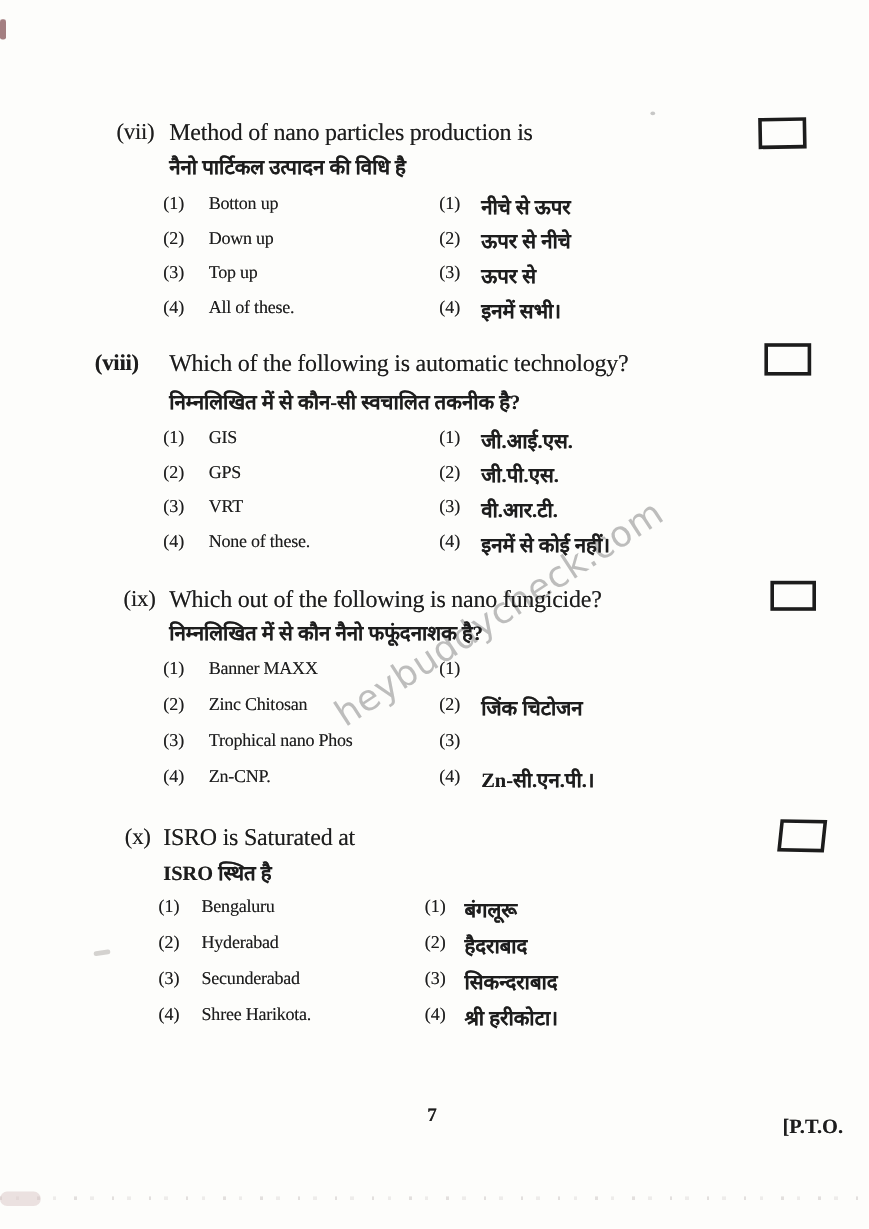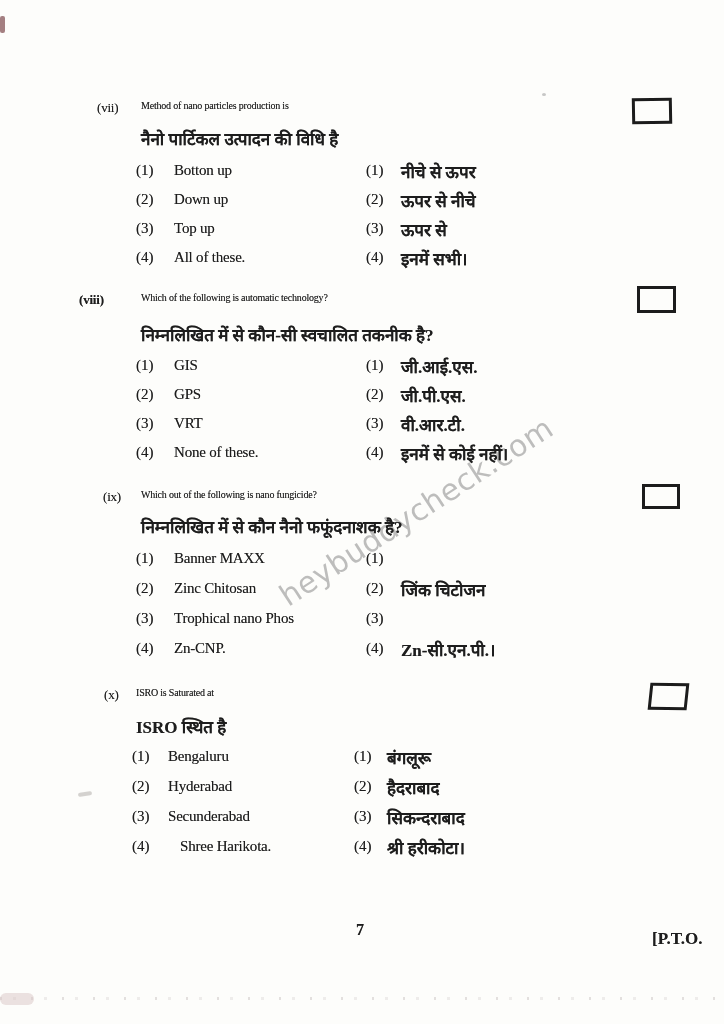--- a/index.html
+++ b/index.html
@@ -11,25 +11,25 @@
     overflow:hidden;
     font-family:"Liberation Serif", serif;
     color:#1d1d1d;
   }
   .ink{ text-shadow:0 0 .4px rgba(25,25,25,.55); }
 
   
   .question{ position:absolute; left:0; width:724px; }
   .q-num{
     position:absolute; left:97px; top:0; width:42px;
-    font-size:13px; letter-spacing:-.2px; white-space:nowrap;
+    font-size:19px; letter-spacing:-.2px; white-space:nowrap;
   }
   .q-text{
     position:absolute; left:141px; top:0;
-    font-size:10px; letter-spacing:-.2px; white-space:nowrap;
+    font-size:20px; letter-spacing:-.2px; white-space:nowrap;
   }
   .q-hindi{
     position:absolute; left:141px;
     font-size:17px; font-weight:600; white-space:nowrap;
   }
   .opts{ position:absolute; left:0; width:724px; }
   .opt-row{ position:relative; }
   .o-num-en{ position:absolute; left:136px; top:0; font-size:15px; }
   .o-text-en{ position:absolute; left:174px; top:0; font-size:15px; letter-spacing:-.2px; white-space:nowrap; }
   .o-num-hi{ position:absolute; left:366px; top:0; font-size:15px; }
@@ -222,21 +222,21 @@
         <span class="o-text-hi ink" style="left:387px;">हैदराबाद</span>
       </div>
       <div class="opt-row" style="height:30px;">
         <span class="o-num-en ink" style="left:132px;">(3)</span>
         <span class="o-text-en ink" style="left:168px;">Secunderabad</span>
         <span class="o-num-hi ink" style="left:354px;">(3)</span>
         <span class="o-text-hi ink" style="left:387px;text-align:center;">सिकन्दराबाद</span>
       </div>
       <div class="opt-row" style="height:30px;">
         <span class="o-num-en ink" style="left:132px;">(4)</span>
-        <span class="o-text-en ink" style="left:168px;margin-left:12px;">Shree Harikota.</span>
+        <span class="o-text-en ink" style="left:168px;">Shree Harikota.</span>
         <span class="o-num-hi ink" style="left:354px;">(4)</span>
         <span class="o-text-hi ink" style="left:387px;">श्री हरीकोटा।</span>
       </div>
     </div>
   </section>
 
   <div class="footer-page ink">7</div>
   <div class="footer-right ink">[P.T.O.</div>
 
 </div>

